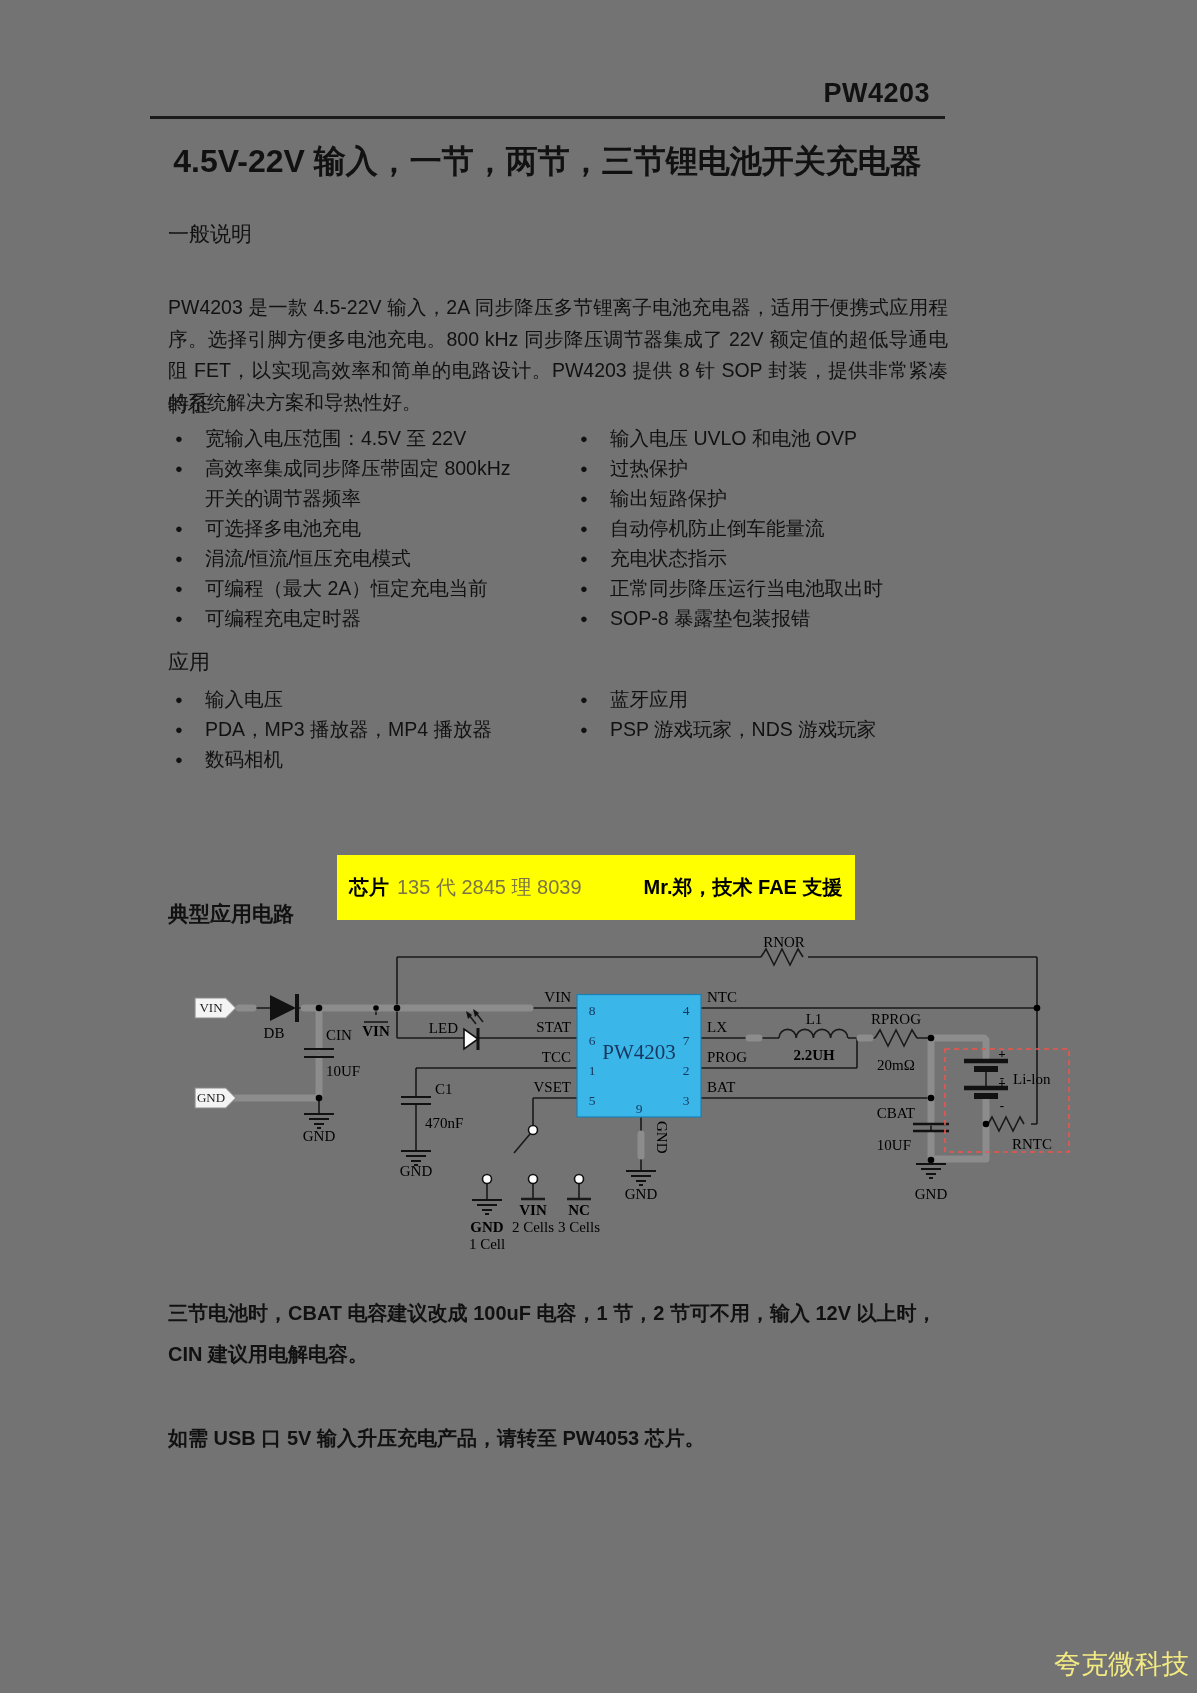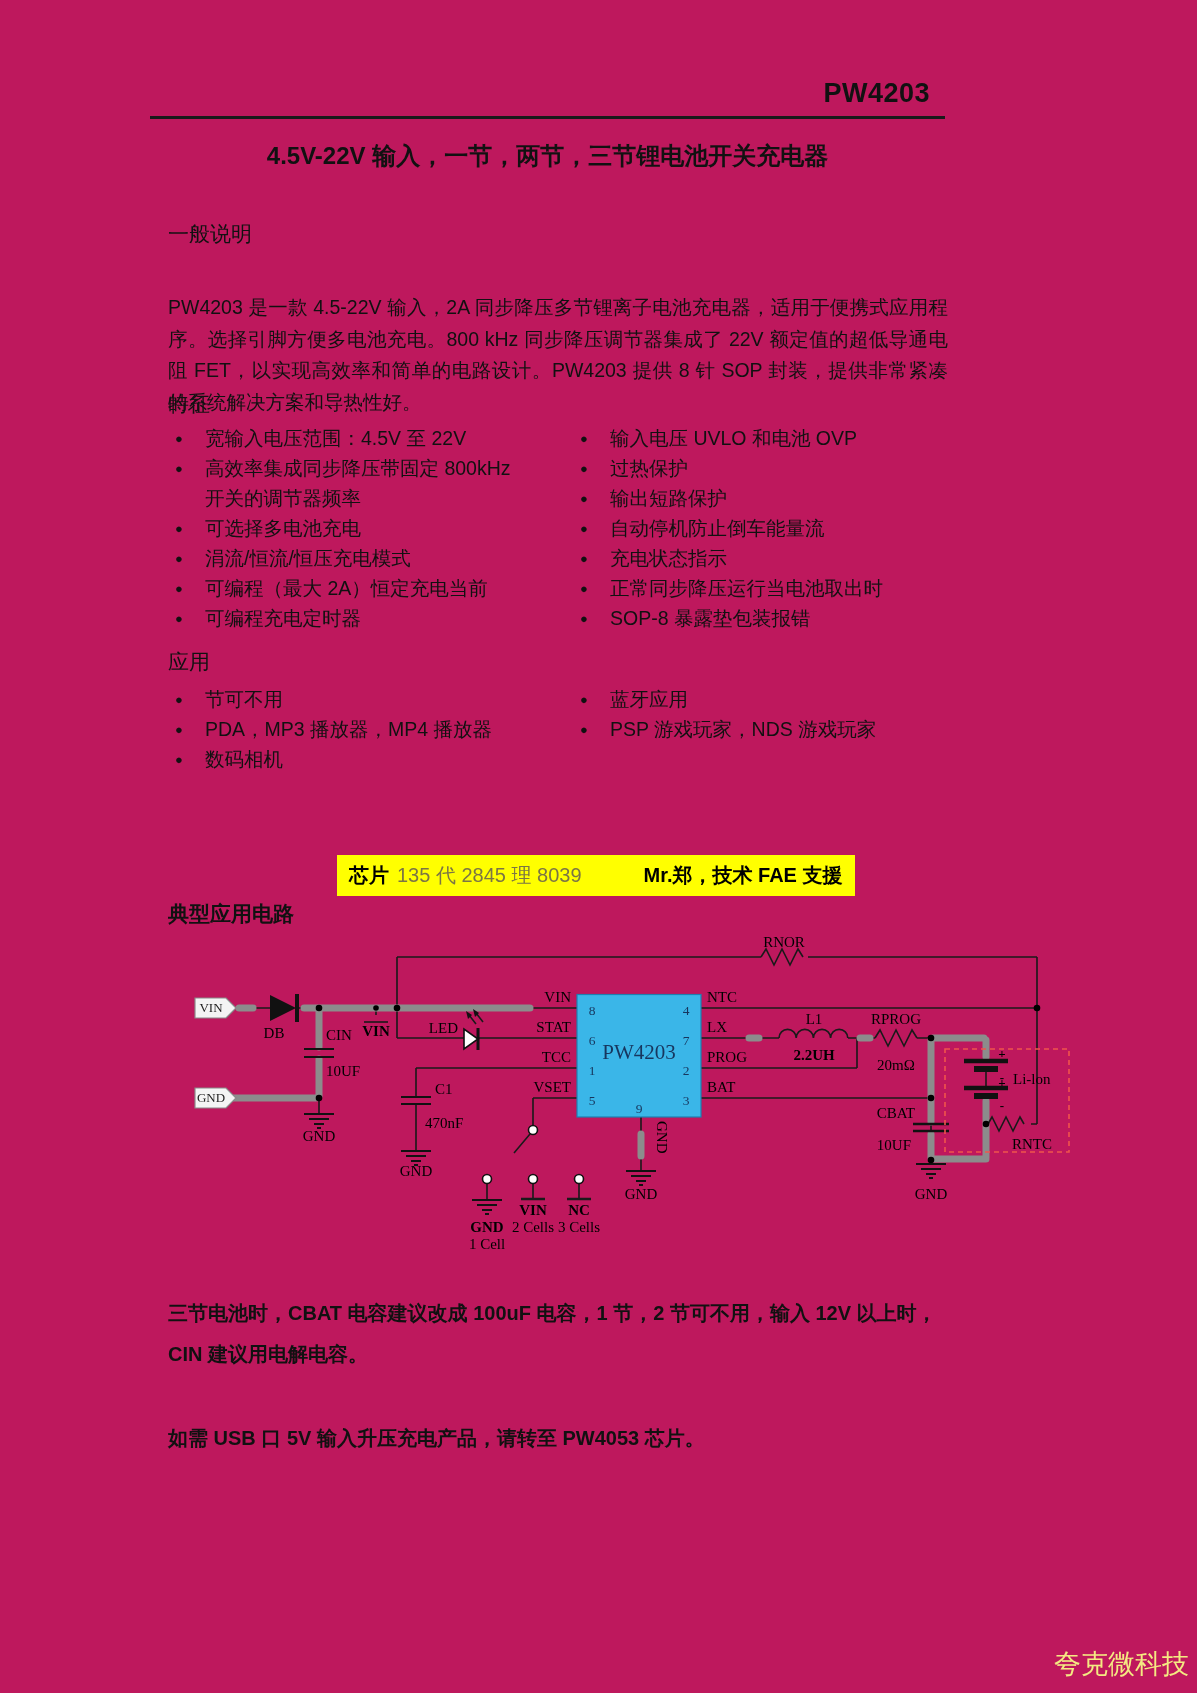--- a/index.html
+++ b/index.html
@@ -1,34 +1,34 @@
 <!DOCTYPE html>
 <html><head>
 <meta charset="utf-8">
 <style>
   html,body{margin:0;padding:0;background:#e8e8e8;}
   .page{
-    position:relative;width:1197px;height:1693px;background:#be185d;margin:0 auto;
+    position:relative;width:1197px;height:1693px;background:#737373;margin:0 auto;
     font-family:"Liberation Sans",sans-serif;color:#111;overflow:hidden;
   }
   .hdr-part{position:absolute;left:150px;top:78px;width:780px;text-align:right;
     font-size:27px;font-weight:bold;letter-spacing:.5px;}
   .hdr-rule{position:absolute;left:150px;top:116px;width:795px;height:3px;background:#1a1a1a;}
   .doc-title{position:absolute;left:150px;top:140px;width:795px;text-align:center;
-    font-size:24px;font-weight:bold;}
+    font-size:32px;font-weight:bold;}
   .sec-h{position:absolute;left:168px;font-size:21px;font-weight:normal;}
   .para{position:absolute;left:168px;top:252px;width:780px;font-size:19.5px;
     line-height:31.5px;text-align:justify;margin-top:40px;}
   .col{position:absolute;}
   .feat-row{display:flex;align-items:center;height:30px;font-size:19.5px;}
   .feat-row .bul{width:30px;font-size:13px;flex:0 0 30px;}
   .feat-row.no-bul .bul{visibility:hidden;}
   .tac-head{position:absolute;left:168px;top:852px;font-size:21px;font-weight:bold;margin-top:48px;}
   .hl{position:absolute;left:337px;top:855px;height:41px;background:#ffff00;
-      display:flex;align-items:center;padding:0 12px;font-size:20px;white-space:nowrap;}
+      display:flex;align-items:center;padding:12px 12px;font-size:20px;white-space:nowrap;}
   .hl .b{font-weight:bold;color:#000;}
   .hl .olive{color:#7b7545;margin-left:8px;}
   .hl .gap{display:inline-block;width:62px;}
   .schem{position:absolute;left:158px;top:918px;}
   .note{position:absolute;left:168px;width:800px;font-size:20px;font-weight:bold;line-height:41px;}
   .watermark{position:absolute;right:8px;top:1646px;font-size:27px;color:#f4ea82;margin-left:48px;}
   
   .wire{stroke:#1a1a1a;stroke-width:1.6;fill:none;}
   .wire2{stroke:#1a1a1a;stroke-width:2.4;fill:none;}
   .thick{stroke:#8c8c8c;stroke-width:7;fill:none;stroke-linecap:round;}
@@ -115,21 +115,21 @@
     <div class="feat-row">
         <span class="bul">●</span>
         <span>SOP-8 暴露垫包装报错</span>
       </div>
   </div>
 
   <div class="sec-h" style="top:648px">应用</div>
   <div class="col" style="left:175px;top:684px;width:400px">
     <div class="feat-row">
         <span class="bul">●</span>
-        <span>节可不用</span>
+        <span>输入电压</span>
       </div>
     <div class="feat-row">
         <span class="bul">●</span>
         <span>PDA，MP3 播放器，MP4 播放器</span>
       </div>
     <div class="feat-row">
         <span class="bul">●</span>
         <span>数码相机</span>
       </div>
   </div>

